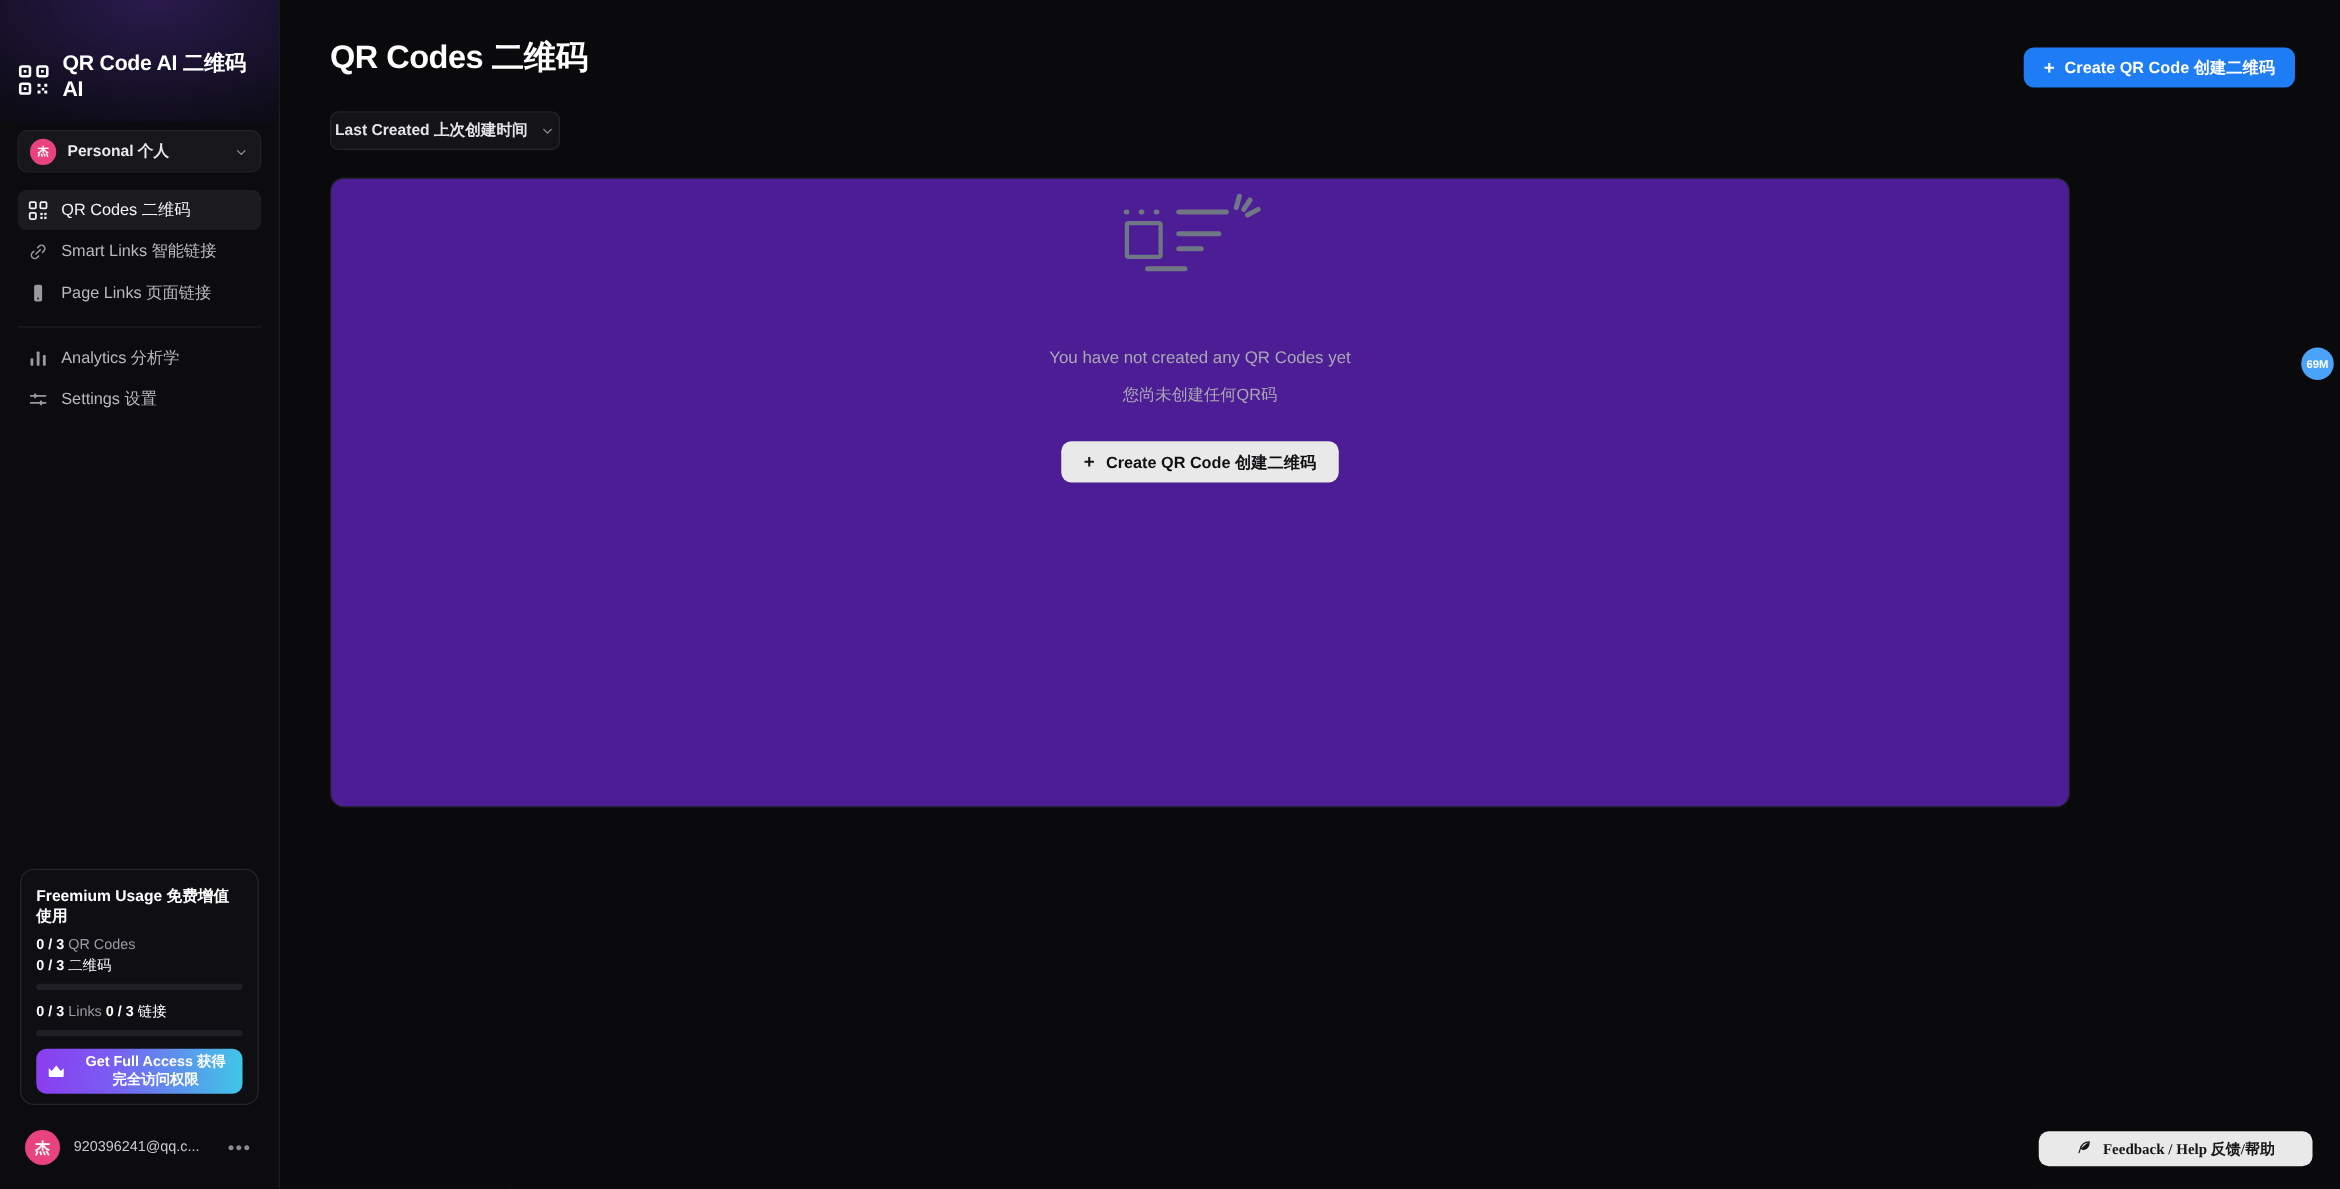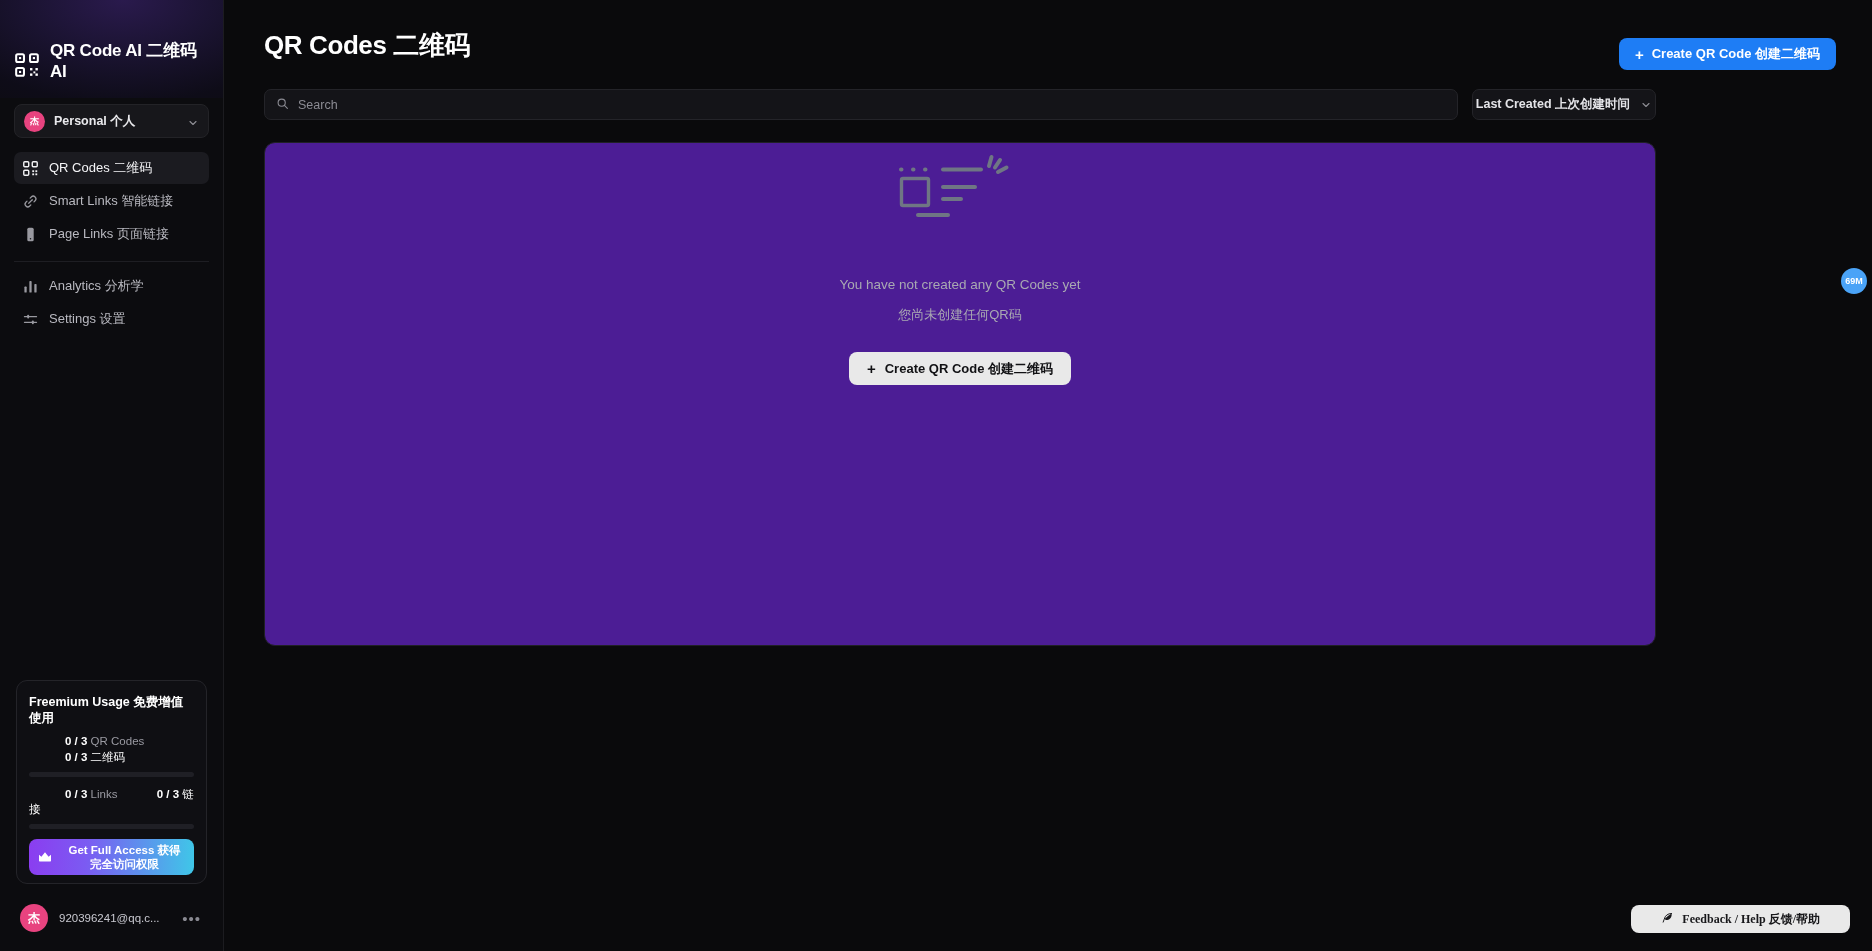--- a/index.html
+++ b/index.html
@@ -124,21 +124,21 @@
     background: #0f0f13;
     border: 1px solid #242429;
     border-radius: 11px;
     padding: 13px 12px 8px 12px;
   }
   .usage-title {
     font-size: 12.5px; font-weight: bold; color: #ffffff;
     line-height: 1.3; margin-bottom: 9px;
   }
   .usage-row { font-size: 11.5px; color: #9a9aa2; margin-bottom: 3px; }
-  .usage-row b { color: #fff; font-weight: bold; margin-left: 36px; }
+  .usage-row b { color: #fff; font-weight: bold; }
   .usage-row .zh { color: #fff; }
   .usage-bar {
     height: 5px; background: #1f1f25; border-radius: 3px; margin: 7px 0 10px 0;
   }
   .upgrade-btn {
     margin-top: 4px;
     border-radius: 8px;
     background: linear-gradient(92deg,#8b3df0 0%,#7b5bf2 35%,#3fc7e8 100%);
     height: 36px;
     display: flex; align-items: center; justify-content: center; gap: 10px;
@@ -241,21 +241,21 @@
     padding: 0 18px;
     font-size: 13px;
     font-weight: bold;
     font-family: "Liberation Sans", sans-serif;
     display: flex; align-items: center; gap: 9px;
     cursor: pointer;
   }
 
   .side-badge {
     position: absolute;
-    right: 5px; top: 268px;
+    right: 5px; top: 278px;
     width: 26px; height: 26px;
     border-radius: 50%;
     background: #4aa3f7;
     color: #fff;
     font-size: 9px; font-weight: bold;
     display: flex; align-items: center; justify-content: center;
     cursor: pointer;
   }
 
   .feedback-btn {
@@ -419,29 +419,20 @@
     <div class="main-head">
       <h1 class="page-title">QR Codes 二维码</h1>
     </div>
 
     <button class="primary-btn">
       <span class="plus">+</span>
       <span>Create QR Code 创建二维码</span>
     </button>
 
     <div class="toolbar">
-      <div class="search-wrap">
-        <span>
-          <svg width="13" height="13" viewBox="0 0 24 24" fill="none">
-            <circle cx="10.5" cy="10.5" r="6.6" stroke="#8b8b93" stroke-width="2"></circle>
-            <path d="M15.6 15.6L21 21" stroke="#8b8b93" stroke-width="2" stroke-linecap="round"></path>
-          </svg>
-        </span>
-        <input type="text" placeholder="Search" style="">
-      </div>
 
       <div class="sort-btn">
         <span>Last Created 上次创建时间</span>
         <span class="chev">
           <svg width="12" height="12" viewBox="0 0 24 24" fill="none">
             <path d="M6 9l6 6 6-6" stroke="#b6b6bd" stroke-width="2.2" stroke-linecap="round" stroke-linejoin="round"></path>
           </svg>
         </span>
       </div>
     </div>

